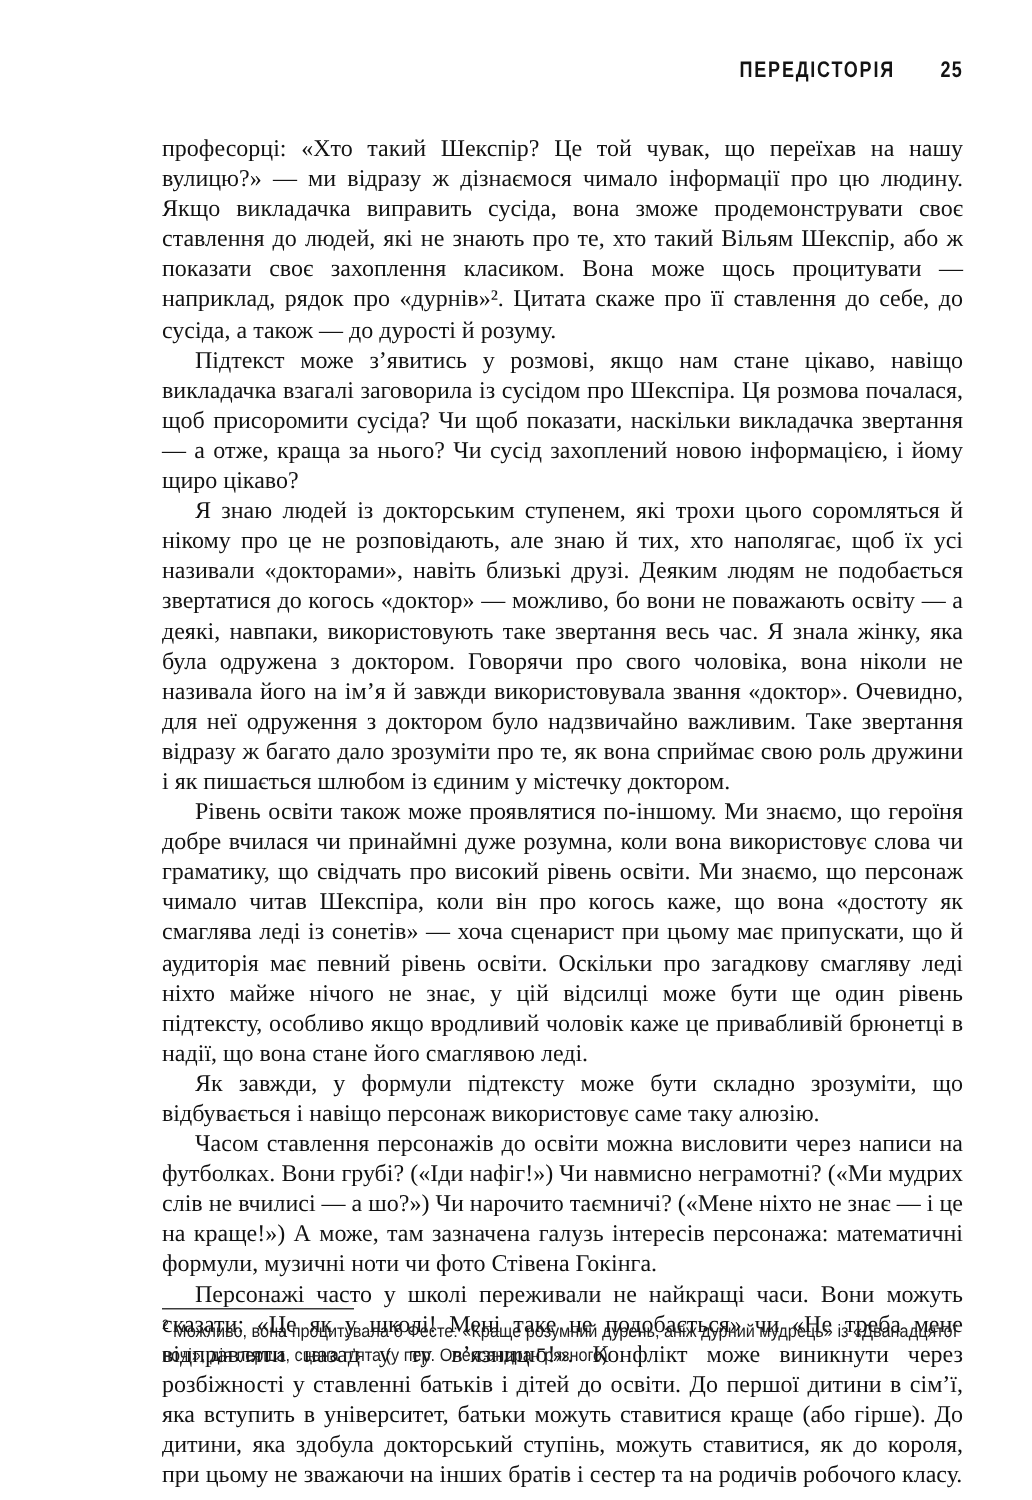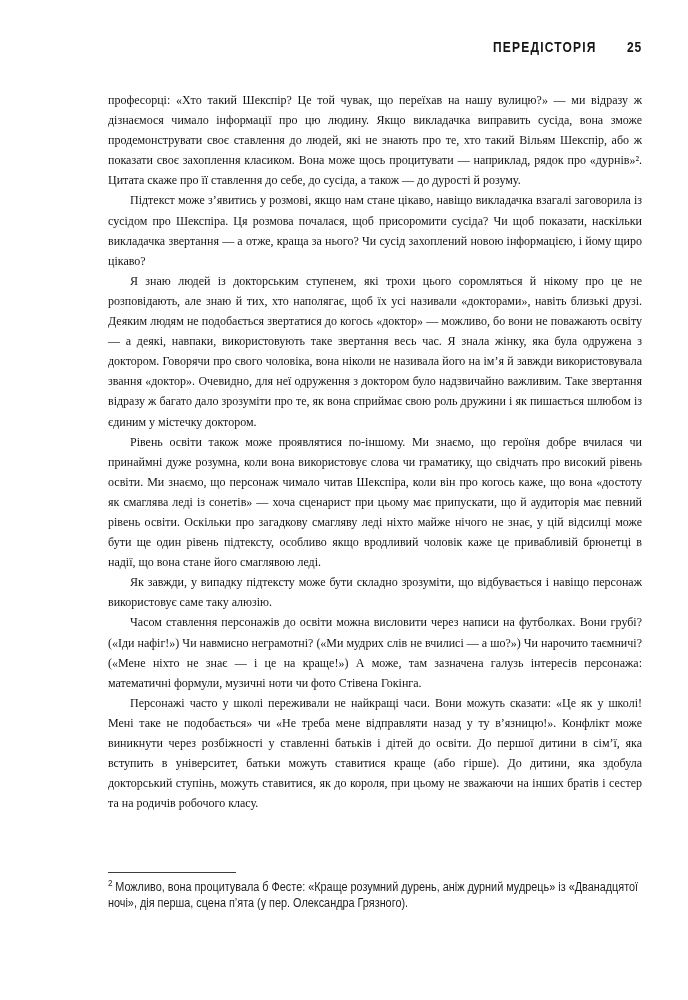--- a/index.html
+++ b/index.html
@@ -38,21 +38,21 @@
     margin-left: 38px;
     letter-spacing: 1px;
   }
   
   .body-text {
     position: absolute;
     top: 90px;
     left: 84px;
     width: 534px;
     font-family: "Liberation Serif", "DejaVu Serif", serif;
-    font-size: 12px;
+    font-size: 16px;
     line-height: 20.1px;
     text-align: justify;
     color: #131313;
   }
   .body-text p {
     margin: 0;
     padding: 0;
     text-indent: 22px;
   }
   .body-text p.no-indent {
@@ -96,21 +96,21 @@
   <div class="running-head">
     <span>ПЕРЕДІСТОРІЯ</span>
     <span class="page-number">25</span>
   </div>
 
   <div class="body-text">
     <p class="no-indent">професорці: «Хто такий Шекспір? Це той чувак, що переїхав на нашу вулицю?» — ми відразу ж дізнаємося чимало інформації про цю людину. Якщо викладачка виправить сусіда, вона зможе продемонструвати своє ставлення до людей, які не знають про те, хто такий Вільям Шекспір, або ж показати своє захоплення класиком. Вона може щось процитувати — наприклад, рядок про «дурнів»². Цитата скаже про її ставлення до себе, до сусіда, а також — до дурості й розуму.</p>
     <p>Підтекст може з’явитись у розмові, якщо нам стане цікаво, навіщо викладачка взагалі заговорила із сусідом про Шекспіра. Ця розмова почалася, щоб присоромити сусіда? Чи щоб показати, наскільки викладачка звертання — а отже, краща за нього? Чи сусід захоплений новою інформацією, і йому щиро цікаво?</p>
     <p>Я знаю людей із докторським ступенем, які трохи цього соромляться й нікому про це не розповідають, але знаю й тих, хто наполягає, щоб їх усі називали «докторами», навіть близькі друзі. Деяким людям не подобається звертатися до когось «доктор» — можливо, бо вони не поважають освіту — а деякі, навпаки, використовують таке звертання весь час. Я знала жінку, яка була одружена з доктором. Говорячи про свого чоловіка, вона ніколи не називала його на ім’я й завжди використовувала звання «доктор». Очевидно, для неї одруження з доктором було надзвичайно важливим. Таке звертання відразу ж багато дало зрозуміти про те, як вона сприймає свою роль дружини і як пишається шлюбом із єдиним у містечку доктором.</p>
     <p>Рівень освіти також може проявлятися по-іншому. Ми знаємо, що героїня добре вчилася чи принаймні дуже розумна, коли вона використовує слова чи граматику, що свідчать про високий рівень освіти. Ми знаємо, що персонаж чимало читав Шекспіра, коли він про когось каже, що вона «достоту як смаглява леді із сонетів» — хоча сценарист при цьому має припускати, що й аудиторія має певний рівень освіти. Оскільки про загадкову смагляву леді ніхто майже нічого не знає, у цій відсилці може бути ще один рівень підтексту, особливо якщо вродливий чоловік каже це привабливій брюнетці в надії, що вона стане його смаглявою леді.</p>
-    <p>Як завжди, у випадку підтексту може бути складно зрозуміти, що відбувається і навіщо персонаж використовує саме таку алюзію.</p>
+    <p>Як завжди, у формули підтексту може бути складно зрозуміти, що відбувається і навіщо персонаж використовує саме таку алюзію.</p>
     <p>Часом ставлення персонажів до освіти можна висловити через написи на футболках. Вони грубі? («Іди нафіг!») Чи навмисно неграмотні? («Ми мудрих слів не вчилисі — а шо?») Чи нарочито таємничі? («Мене ніхто не знає — і це на краще!») А може, там зазначена галузь інтересів персонажа: математичні формули, музичні ноти чи фото Стівена Гокінга.</p>
     <p>Персонажі часто у школі переживали не найкращі часи. Вони можуть сказати: «Це як у школі! Мені таке не подобається» чи «Не треба мене відправляти назад у ту в’язницю!». Конфлікт може виникнути через розбіжності у ставленні батьків і дітей до освіти. До першої дитини в сім’ї, яка вступить в університет, батьки можуть ставитися краще (або гірше). До дитини, яка здобула докторський ступінь, можуть ставитися, як до короля, при цьому не зважаючи на інших братів і сестер та на родичів робочого класу.</p>
   </div>
 
   <div class="footnote-block">
     <hr class="footnote-rule">
     <div class="footnote-text">
       <sup>2</sup><span>Можливо, вона процитувала б Фесте: «Краще розумний дурень, аніж дурний мудрець» із «Дванадцятої ночі», дія перша, сцена п’ята (у пер. Олександра Грязного).</span>
     </div>
   </div>

